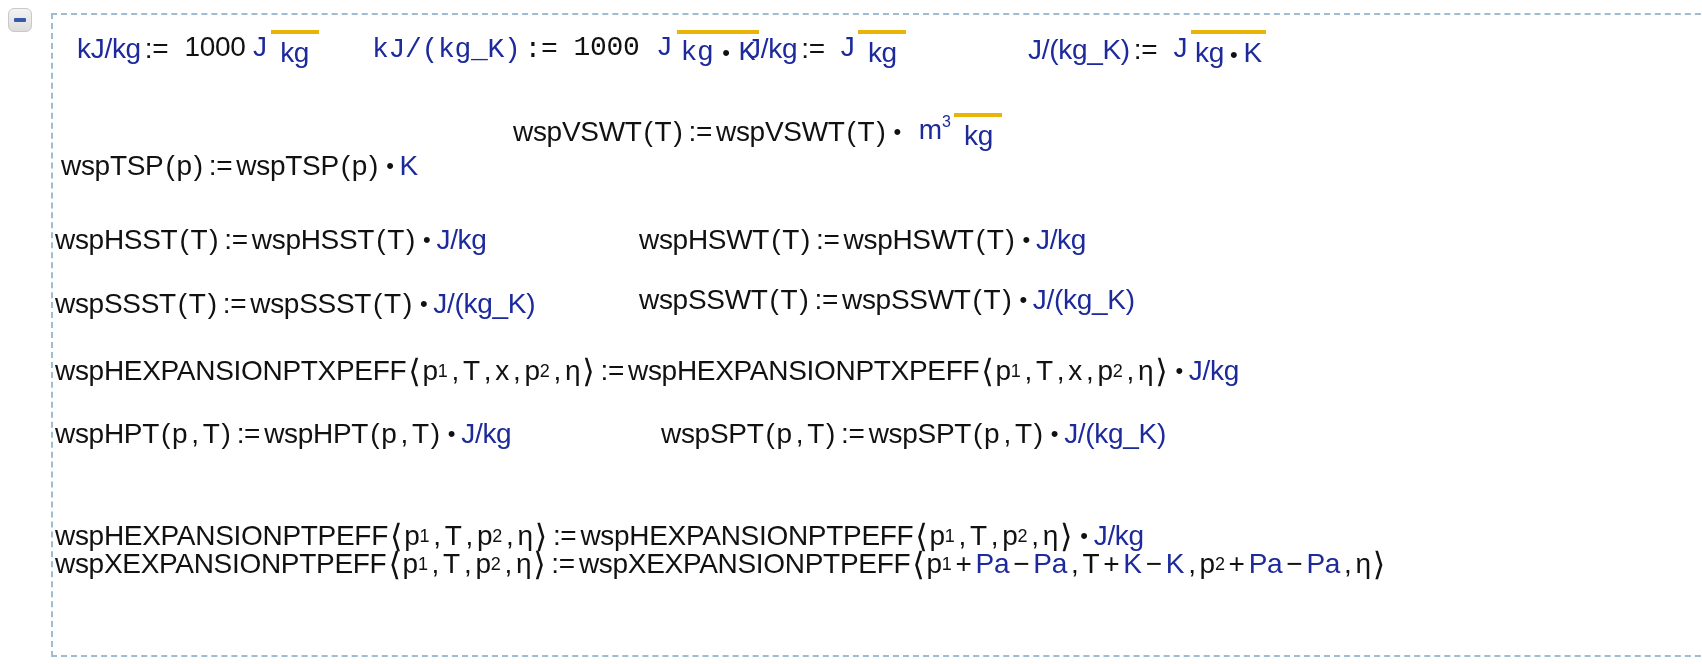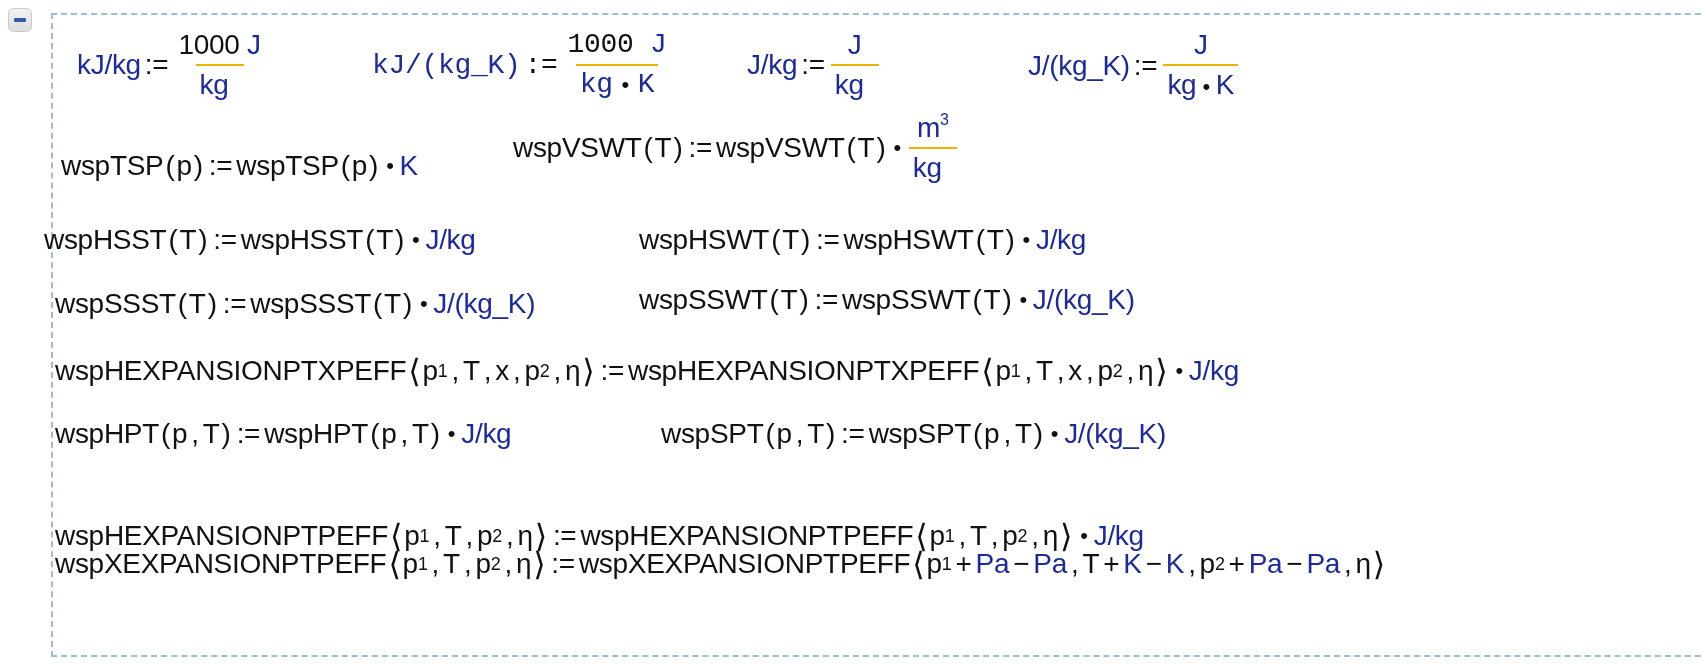--- a/index.html
+++ b/index.html
@@ -54,34 +54,35 @@
       line-height: 32px;
       display: flex;
       align-items: center;
       letter-spacing: -0.3px;
     }
     .blue { color: #1c2a9b; }
     .assign { margin: 0 4px; }
     .dot { margin: 0 6px; font-size: 22px; }
     .frac {
       display: inline-flex;
-      flex-direction: column;
+      flex-direction: row;
       align-items: center;
       vertical-align: middle;
-      margin: 0 2px;
+      margin: 0 8px;
     }
     .frac .num {
       padding: 0 4px 4px 4px;
       line-height: 30px;
     }
     .frac .den {
-      border-top: 2px solid #eab308;
+      border-top: 4px solid #eab308;
       padding: 4px 4px 0 4px;
       line-height: 30px;
       min-width: 40px;
+      text-align: center;
     }
     sub {
       font-size: 18px;
       vertical-align: -6px;
       line-height: 0;
     }
     sup {
       font-size: 16px;
       vertical-align: 12px;
       line-height: 0;
@@ -162,21 +163,21 @@
   <span class="paren">(</span>
     <span>T</span>
     <span class="paren">)</span>
   <span class="dot">•</span>
   <span class="frac">
     <span class="num blue"><span>m</span><sup>3</sup></span>
     <span class="den blue">kg</span>
   </span>
 </div>
 
-<div class="eq" style="left:44px; top:224px;align-items:flex-end;">
+<div class="eq" style="left:55px; top:224px;align-items:flex-end;">
   <span>wspHSST</span>
   <span class="paren">(</span>
     <span>T</span>
     <span class="paren">)</span>
   <span class="assign">:=</span>
   <span>wspHSST</span>
   <span class="paren">(</span>
     <span>T</span>
     <span class="paren">)</span>
   <span class="dot">•</span>

